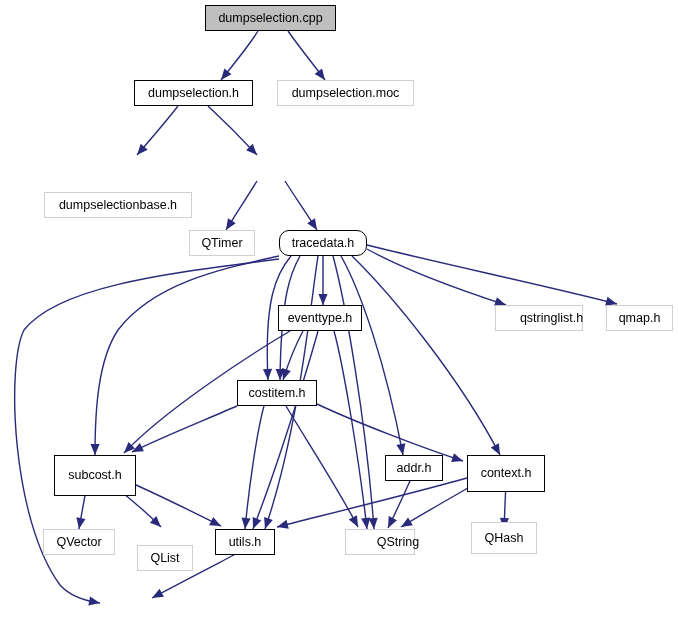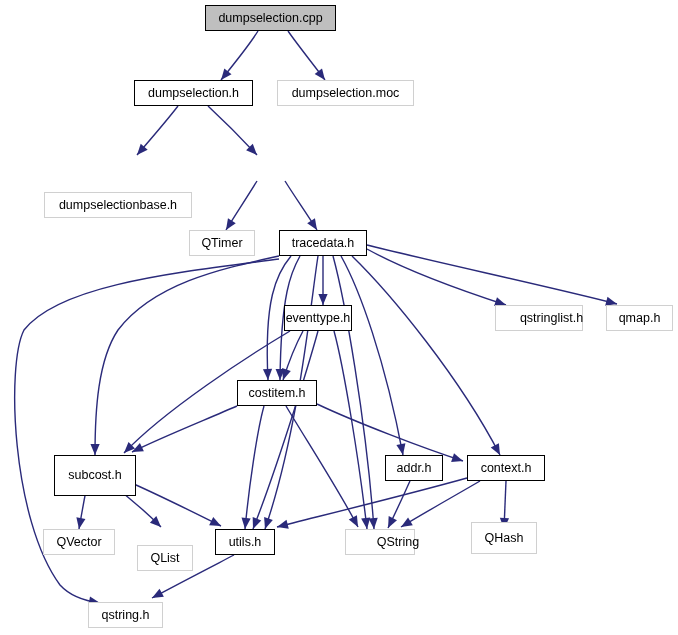--- a/index.html
+++ b/index.html
@@ -140,55 +140,52 @@
     </div>
     <div class="gnode style-plain" style="left: 277px; top: 80px; width: 137px; height: 26px;">
       <span class="gnode-label">dumpselection.moc</span>
     </div>
     <div class="gnode style-plain" style="left: 44px; top: 155px; width: 148px; height: 26px; margin-top: 37px;">
       <span class="gnode-label">dumpselectionbase.h</span>
     </div>
     <div class="gnode style-plain" style="left: 189px; top: 230px; width: 66px; height: 26px;">
       <span class="gnode-label">QTimer</span>
     </div>
-    <div class="gnode style-bold" style="left: 279px; top: 230px; width: 88px; height: 26px;">
+    <div class="gnode style-bold" style="left: 279px; top: 230px; width: 88px; height: 26px; border-radius: 10px;">
       <span class="gnode-label">tracedata.h</span>
     </div>
-    <div class="gnode style-bold" style="left: 284px; top: 305px; width: 68px; height: 26px;">
+    <div class="gnode style-bold" style="left: 278px; top: 305px; width: 84px; height: 26px;">
       <span class="gnode-label">eventtype.h</span>
     </div>
     <div class="gnode style-plain" style="left: 495px; top: 305px; width: 88px; height: 26px; padding-left: 25px;">
       <span class="gnode-label">qstringlist.h</span>
     </div>
     <div class="gnode style-plain" style="left: 606px; top: 305px; width: 67px; height: 26px;">
       <span class="gnode-label">qmap.h</span>
     </div>
     <div class="gnode style-bold" style="left: 237px; top: 380px; width: 80px; height: 26px;">
       <span class="gnode-label">costitem.h</span>
     </div>
     <div class="gnode style-bold" style="left: 54px; top: 455px; width: 82px; height: 41px;">
       <span class="gnode-label">subcost.h</span>
     </div>
     <div class="gnode style-bold" style="left: 385px; top: 455px; width: 58px; height: 26px;">
       <span class="gnode-label">addr.h</span>
     </div>
-    <div class="gnode style-bold" style="left: 467px; top: 455px; width: 78px; height: 26px;">
+    <div class="gnode style-bold" style="left: 467px; top: 455px; width: 78px; height: 37px;">
       <span class="gnode-label">context.h</span>
     </div>
     <div class="gnode style-plain" style="left: 43px; top: 529px; width: 72px; height: 26px;">
       <span class="gnode-label">QVector</span>
     </div>
     <div class="gnode style-plain" style="left: 137px; top: 529px; width: 56px; height: 26px; margin-top: 16px;">
       <span class="gnode-label">QList</span>
     </div>
     <div class="gnode style-bold" style="left: 215px; top: 529px; width: 60px; height: 26px;">
       <span class="gnode-label">utils.h</span>
     </div>
     <div class="gnode style-plain" style="left: 345px; top: 529px; width: 70px; height: 26px; padding-left: 36px;">
       <span class="gnode-label">QString</span>
     </div>
     <div class="gnode style-plain" style="left: 471px; top: 522px; width: 66px; height: 32px;">
       <span class="gnode-label">QHash</span>
     </div>
-    <div class="gnode style-plain" style="left: 88px; top: 602px; width: 75px; height: 26px;">
-      <span class="gnode-label">qstring.h</span>
-    </div>
   </div>
 
 </body></html>

